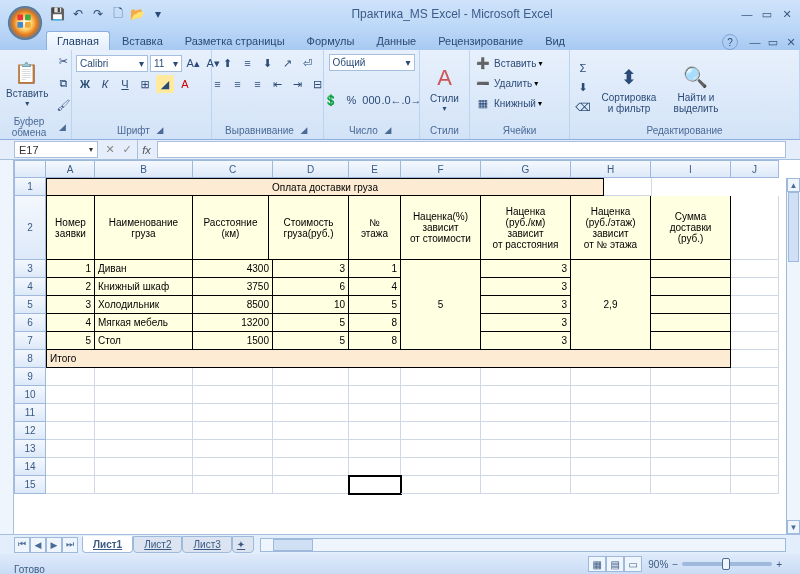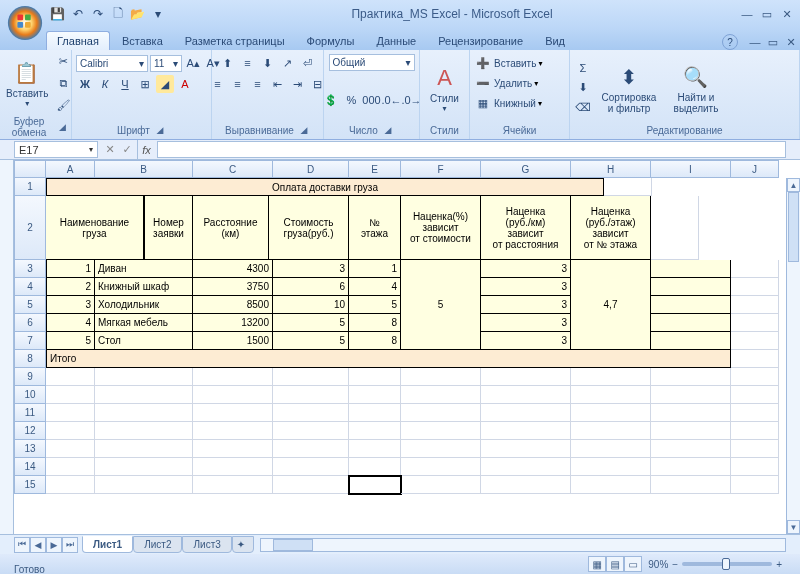--- a/index.html
+++ b/index.html
@@ -78,21 +78,21 @@
   .bl { border-left:1px solid #000 !important; }
   .br { border-right:1px solid #000 !important; }
 
   .active-cell { outline:2px solid #000; outline-offset:-1px; background:#fff; }
 
   
   .sheettabs { height:20px; background:#e3eefc; display:flex; align-items:center; font-size:10px; border-top:1px solid #a6bfde; }
   .navtabs { display:flex; margin-left:14px; }
   .navtabs span { width:16px; height:16px; border:1px solid #9fb9dd; background:#eef5fd; display:inline-flex; align-items:center; justify-content:center; color:#4a6a97; cursor:pointer; font-size:9px; }
   .sheets { display:flex; margin-left:4px; gap:0; }
-  .sheet { padding:2px 10px; background:#dbe4f0; border:1px solid #9fb9dd; cursor:pointer; color:#3b5a82; border-radius:0 0 4px 4px; }
+  .sheet { padding:2px 10px; background:#dbe4f0; border:1px solid #9fb9dd; cursor:pointer; color:#3b5a82; border-radius:0 0 4px 4px;text-decoration:underline; }
   .sheet.active { background:#fff; font-weight:bold; border-top:1px solid #fff; }
   .hscroll { flex:1; margin:2px 14px 2px 6px; height:14px; border:1px solid #9fb9dd; background:#eef5fd; position:relative; }
   .hscroll .thumb { position:absolute; left:12px; width:40px; top:0; bottom:0; background:#cfe0f5; border:1px solid #9fb9dd; }
 
   
   .status { height:20px; background:linear-gradient(#dfeafb,#c9dcf5); display:flex; align-items:center; font-size:10px; color:#3b5a82; padding:0 4px; }
   .status-text { margin-left:10px; flex:1;margin-top:10px; }
   .viewbtns { display:flex; gap:0; margin-right:6px; }
   .viewbtns span { width:18px; height:16px; border:1px solid #9fb9dd; background:#eef5fd; cursor:pointer; display:inline-flex; align-items:center; justify-content:center; font-size:10px; }
   .zoom { display:flex; align-items:center; gap:4px; margin-right:14px; }
@@ -336,53 +336,56 @@
     <div class="ch cJ">J</div>
   </div>
   <div class="rows" id="rows">
       <div class="gr">
         <div class="rh">1</div>
         <div class="cell hdr bt bl br bb" style="width: 558px; justify-content: center;">Оплата доставки груза</div>
         <div class="cell cJ"></div>
       </div>
       <div class="gr tall">
         <div class="rh">2</div>
+        <div class="cell cA th bl bb br" style="white-space: pre-line;">Номер
+заявки</div>
         <div class="cell cB th bb br" style="white-space: pre-line;">Наименование
 груза</div>
-        <div class="cell cA th bl bb br" style="white-space: pre-line;">Номер
-заявки</div>
         <div class="cell cD th bb br" style="white-space: pre-line;">Расстояние
 (км)</div>
         <div class="cell cC th bb br" style="white-space: pre-line;">Стоимость
 груза(руб.)</div>
         <div class="cell cE th bb br" style="white-space: pre-line;">№
 этажа</div>
         <div class="cell cF th bb br" style="white-space: pre-line;">Наценка(%)
 зависит
 от стоимости</div>
         <div class="cell cG th bb br" style="white-space: pre-line;">Наценка
 (руб./км)
 зависит
 от расстояния</div>
         <div class="cell cH th bb br" style="white-space: pre-line;">Наценка
 (руб./этаж)
 зависит
 от № этажа</div>
+        <div class="cell cI th bb br" style="white-space: pre-line;">Сумма
+доставки
+(руб.)</div>
         <div class="cell cJ"></div>
       </div>
       <div class="gr">
         <div class="rh">3</div>
         <div class="cell cA td num bl bb br">1</div>
         <div class="cell cB td txt bb br">Диван</div>
         <div class="cell cC td num bb br">4300</div>
         <div class="cell cD td num bb br">3</div>
         <div class="cell cE td num bb br">1</div>
         <div class="cell cF td merged-center br bb" style="height: 90px; position: relative; margin-bottom: -72px; z-index: 2;">5</div>
         <div class="cell cG td num bb br">3</div>
-        <div class="cell cH td merged-center br bb" style="height: 90px; position: relative; margin-bottom: -72px; z-index: 2;">4,7</div>
+        <div class="cell cH td merged-center br bb" style="height: 90px; position: relative; margin-bottom: -72px; z-index: 2;">2,9</div>
         <div class="cell cI td bb br"></div>
         <div class="cell cJ"></div>
       </div>
       <div class="gr">
         <div class="rh">4</div>
         <div class="cell cA td num bl bb br">2</div>
         <div class="cell cB td txt bb br">Книжный шкаф</div>
         <div class="cell cC td num bb br">3750</div>
         <div class="cell cD td num bb br">6</div>
         <div class="cell cE td num bb br">4</div>

